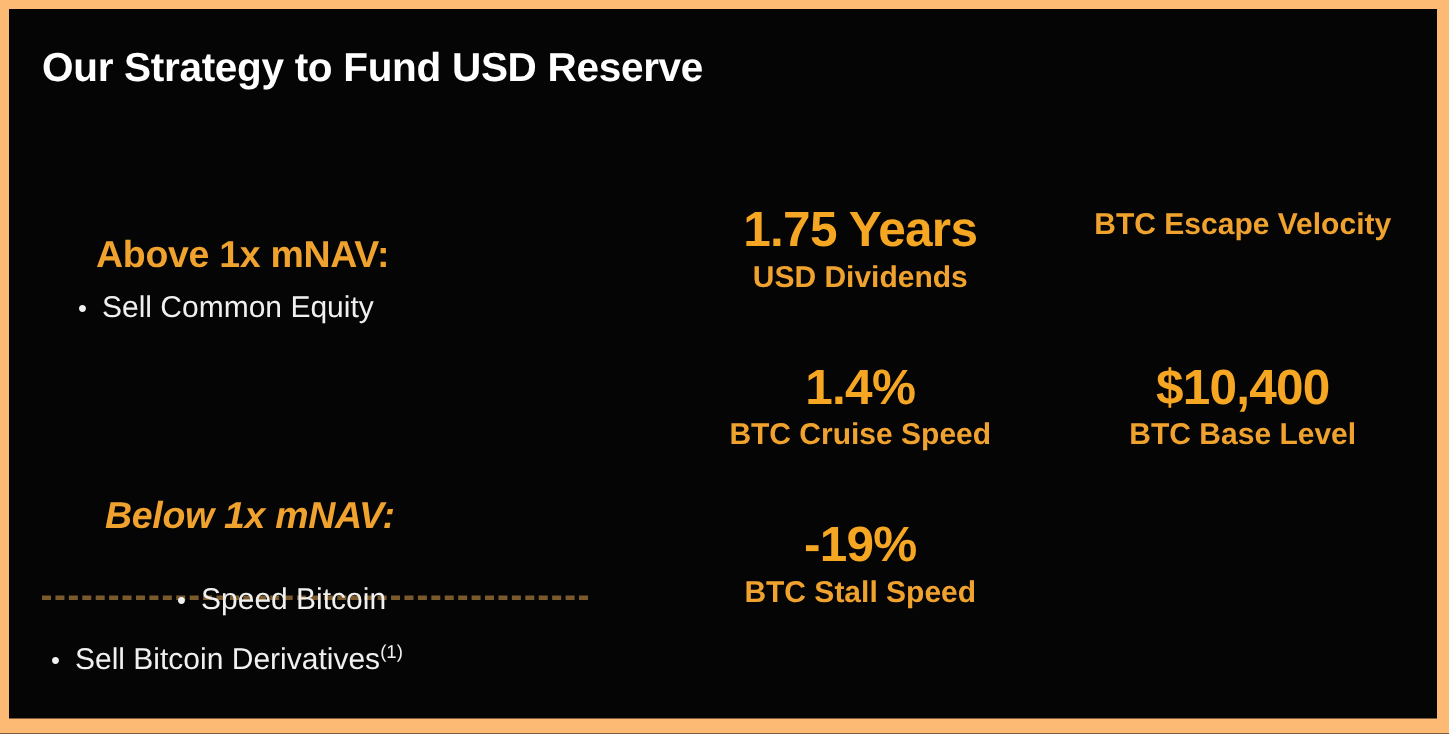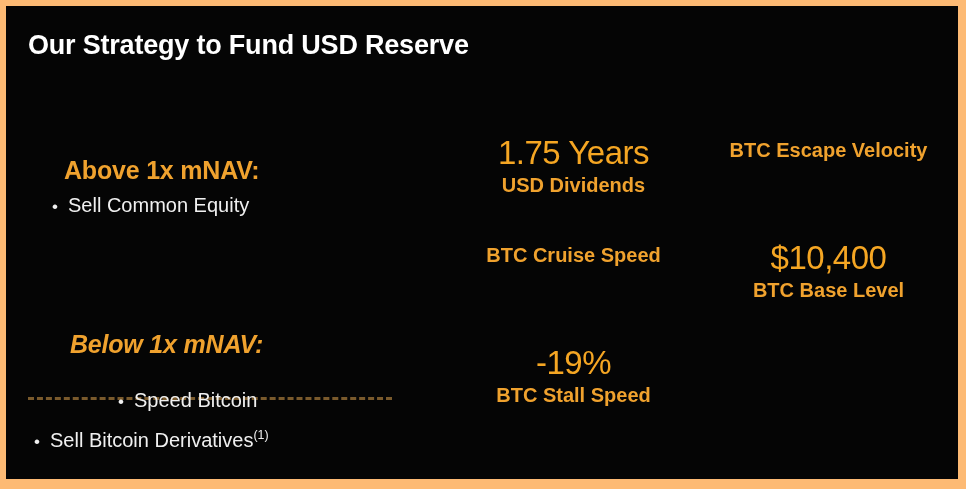--- a/index.html
+++ b/index.html
@@ -111,21 +111,21 @@
     grid-template-columns: 1fr 1fr;
     grid-template-rows: 105px 105px 105px;
     column-gap: 0px;
   }
   .metric {
     text-align: center;
     padding-top: 4px;
   }
   .metric-value {
     font-size: 33px;
-    font-weight: normal;
+    font-weight: bold;
     color: #f5a623;
     line-height: 1.05;
     letter-spacing: -0.5px;
     white-space: nowrap;
   }
   .metric-label {
     margin-top: 3px;
     font-size: 20px;
     font-weight: bold;
     color: #f0a22e;
@@ -172,20 +172,21 @@
         <div class="metric-value">1.75 Years</div>
         <div class="metric-label">USD Dividends</div>
       </div>
 
       <div class="metric">
         <div class="metric-label">BTC Escape Velocity</div>
       </div>
 
 
       <div class="metric">
+        <div class="metric-value">1.4%</div>
         <div class="metric-label">BTC Cruise Speed</div>
       </div>
 
       <div class="metric">
         <div class="metric-value">$10,400</div>
         <div class="metric-label">BTC Base Level</div>
       </div>
 
       <div class="metric">
         <div class="metric-value">-19%</div>

